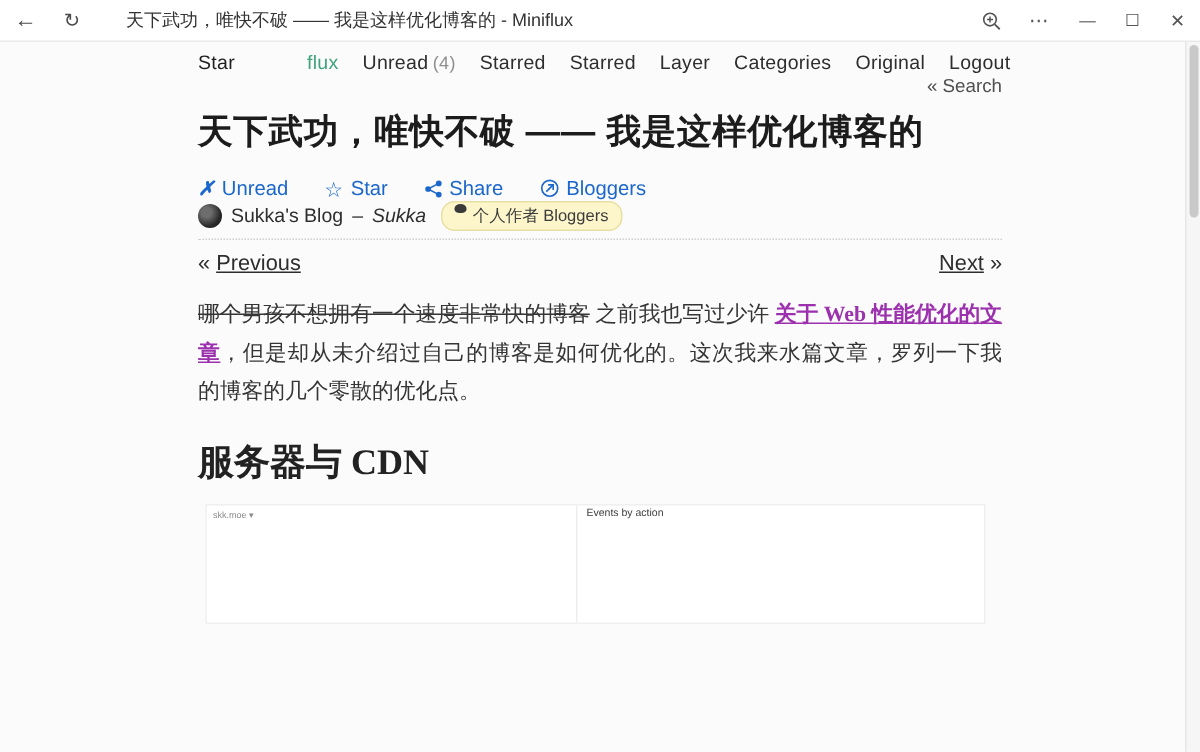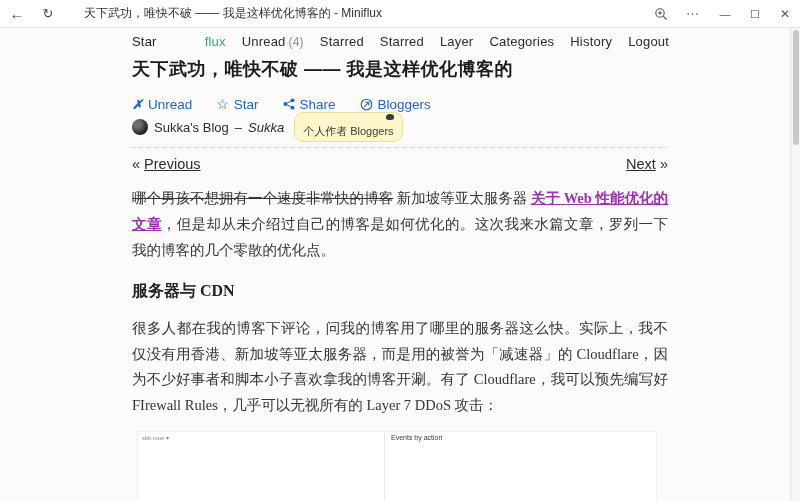--- a/index.html
+++ b/index.html
@@ -29,52 +29,52 @@
   .mainnav { padding-top:6px; display:flex; align-items:baseline; gap:16px;
              font-size:13px; letter-spacing:.2px; }
   .logo { color:#1f1f1f; }
   .logo .flux { color:#3fa37c;padding-left:48px; }
   .mainnav a.navlink { color:#2e2e2e; }
   .nav-count { color:#8f8f8f; font-size:12px; margin-left:3px; }
 
   .search-row { text-align:right; font-size:12.5px; margin-top:1px; }
   .search-row a { color:#4f4f4f; }
 
-  h1.entry-title { font-size:18px; font-weight:bold; color:#1c1c1c;
+  h1.entry-title { font-size:23px; font-weight:bold; color:#1c1c1c;
                    margin:9px 0 0; line-height:1.3; letter-spacing:.5px; }
 
   .actions { display:flex; gap:24px; margin-top:15px; font-size:13.5px; }
   .actions a { color:#1b67cb; display:flex; align-items:center; gap:5px; }
   .icon-x { font-size:13px; font-style:italic; font-weight:bold; }
   .icon-star { font-size:14px; }
   .actions svg { display:block; }
 
   .author-row { display:flex; align-items:center; gap:6px; 
                 font-size:13px; color:#2e2e2e; }
   .avatar { width:16px; height:16px; border-radius:50%;
             background:radial-gradient(circle at 35% 35%, #6d6d6d 0 22%, #262626 65%); }
   .author-name { font-style:italic; }
   .badge { background:#fcf6ca; border:1px solid #e8dfa4; border-radius:9px;
            padding:1px 8px 2px; font-size:11px; color:#3c3c3c;
-           display:flex; align-items:flex-end; gap:4px; margin-left:4px;flex-direction:column; }
+           display:flex; align-items:flex-start; gap:4px; margin-left:4px; }
   .badge-dot { width:8px; height:6px; border-radius:50% 50% 42% 42%; background:#3a3a3a; }
 
   .entry-date { margin-top:13px; font-size:11px; color:#cf39ad; }
   hr.sep { border:none; border-top:1px dotted #cfcfcf; margin:5px 0 0; }
 
   .pager { display:flex; justify-content:space-between; margin-top:8px;
            font-size:14.5px; }
   .pager a { color:#2e2e2e; }
   .pager .pg-label { text-decoration:underline; }
 
   .article p { font-family:"Liberation Serif", serif; font-size:14.5px;
                line-height:1.78; color:#353535; margin:14px 0 0; text-align:justify; }
   .strike { text-decoration:line-through; }
   .visited-link { color:#9c31ae; font-weight:600; text-decoration:underline; }
-  h2.section { font-family:"Liberation Serif", serif; font-size:16px;
+  h2.section { font-family:"Liberation Serif", serif; font-size:24px;
                font-weight:bold; color:#222; margin:17px 0 0; }
 
   
   .shot { position:relative; width:518px; height:78px; margin:13px 0 0 6px;
           background:#fff; outline:1px solid #f0f0f0; overflow:hidden;
           font-family:"Liberation Sans", sans-serif; }
   .s { position:absolute; white-space:nowrap; }
   .lbl6 { font-size:6px; color:#8a8a8a; }
   .lbl7 { font-size:7px; color:#3c3c3c; }
   .vdiv { top:0; bottom:0; width:1px; background:#ededed; }
@@ -110,24 +110,27 @@
 
 <div class="container">
 
   <nav class="mainnav">
     <a class="logo" href="#"><span>Star</span><span class="flux">flux</span></a>
     <a class="navlink" href="#"><span>Unread</span><span class="nav-count">(4)</span></a>
     <a class="navlink" href="#">Starred</a>
     <a class="navlink" href="#">Starred</a>
     <a class="navlink" href="#">Layer</a>
     <a class="navlink" href="#">Categories</a>
-    <a class="navlink" href="#">History</a>
+    <a class="navlink" href="#">Original</a>
     <a class="navlink" href="#">Logout</a>
   </nav>
 
+  <div class="search-row">
+    <a href="#">« Search</a>
+  </div>
 
   <h1 class="entry-title">天下武功，唯快不破 —— 我是这样优化博客的</h1>
 
   <div class="actions">
     <a href="#">
       <span class="icon-x">✗</span>
       <span>Unread</span>
     </a>
     <a href="#">
       <span class="icon-star">☆</span>
@@ -166,25 +169,24 @@
 
 
   <hr class="sep">
 
   <div class="pager">
     <a href="#"><span>« </span><span class="pg-label">Previous</span></a>
     <a href="#"><span class="pg-label">Next</span><span> »</span></a>
   </div>
 
   <div class="article">
-    <p><span class="strike">哪个男孩不想拥有一个速度非常快的博客</span><span> 新加坡等亚太服务器 </span><a href="#" class="visited-link">关于 Web 性能优化的文章</a><span>，但是却从未介绍过自己的博客是如何优化的。这次我来水篇文章，罗列一下我的博客的几个零散的优化点。</span></p>
+    <p><span class="strike">哪个男孩不想拥有一个速度非常快的博客</span><span> 之前我也写过少许 </span><a href="#" class="visited-link">关于 Web 性能优化的文章</a><span>，但是却从未介绍过自己的博客是如何优化的。这次我来水篇文章，罗列一下我的博客的几个零散的优化点。</span></p>
 
     <h2 class="section">服务器与 CDN</h2>
 
-    <p>很多人都在我的博客下评论，问我的博客用了哪里的服务器这么快。实际上，我不仅没有用香港、新加坡等亚太服务器，而是用的被誉为「减速器」的 Cloudflare，因为不少好事者和脚本小子喜欢拿我的博客开涮。有了 Cloudflare，我可以预先编写好 FIrewall Rules，几乎可以无视所有的 Layer 7 DDoS 攻击：</p>
 
     <figure class="shot">
       <span class="s lbl6" style="left:4px;top:2px"><span>skk.moe</span> <span>▾</span></span>
 
       <span class="s vdiv" style="left:246px"></span>
 
       <span class="s lbl7" style="left:253px;top:2px">Events by action</span>
 
     </figure>
   </div>

